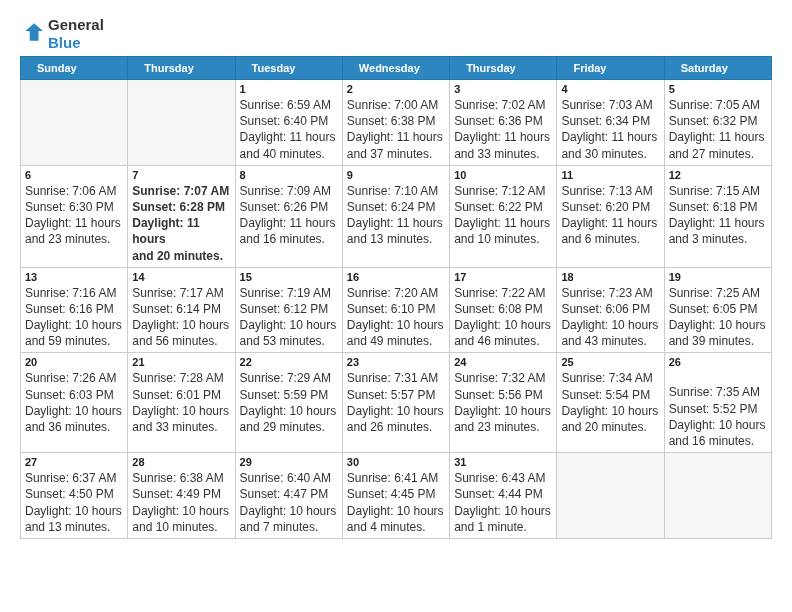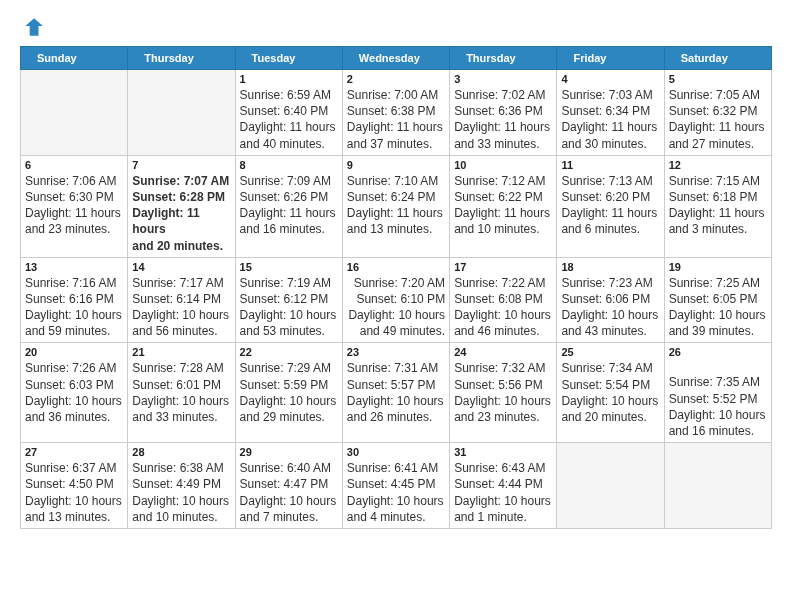--- a/index.html
+++ b/index.html
@@ -86,20 +86,24 @@
 </head>
 <body>
 
 <div class="page">
   <div class="header-row">
     <div class="logo">
       <div>
         <svg class="logo-icon" viewBox="0 0 40 40">
           <polygon points="22,4 38,18 30,18 30,36 14,36 14,18 6,18" fill="#2e86c1"></polygon>
         </svg>
+      </div>
+      <div style="margin-left:4px;">
+        <div style="font-size:15px;font-weight:bold;color:#333;line-height:1.2;"><span style="color:#333;">General</span></div>
+        <div style="font-size:15px;font-weight:bold;color:#2e86c1;line-height:1.2;">Blue</div>
       </div>
     </div>
     <div class="title-block">
       <div class="month-title"></div>
       <div class="location-title"></div>
     </div>
   </div>
 
   <table>
     <thead>
@@ -221,21 +225,21 @@
           </td>
           <td>
             <span class="day-num">15</span>
             <div class="cell-info" style="white-space: pre-line;">Sunrise: 7:19 AM
 Sunset: 6:12 PM
 Daylight: 10 hours
 and 53 minutes.</div>
           </td>
           <td>
             <span class="day-num">16</span>
-            <div class="cell-info" style="white-space: pre-line; text-align: right;">Sunrise: 7:20 AM
+            <div class="cell-info" style="white-space: pre-line;">Sunrise: 7:20 AM
 Sunset: 6:10 PM
 Daylight: 10 hours
 and 49 minutes.</div>
           </td>
           <td>
             <span class="day-num">17</span>
             <div class="cell-info" style="white-space: pre-line;">Sunrise: 7:22 AM
 Sunset: 6:08 PM
 Daylight: 10 hours
 and 46 minutes.</div>

